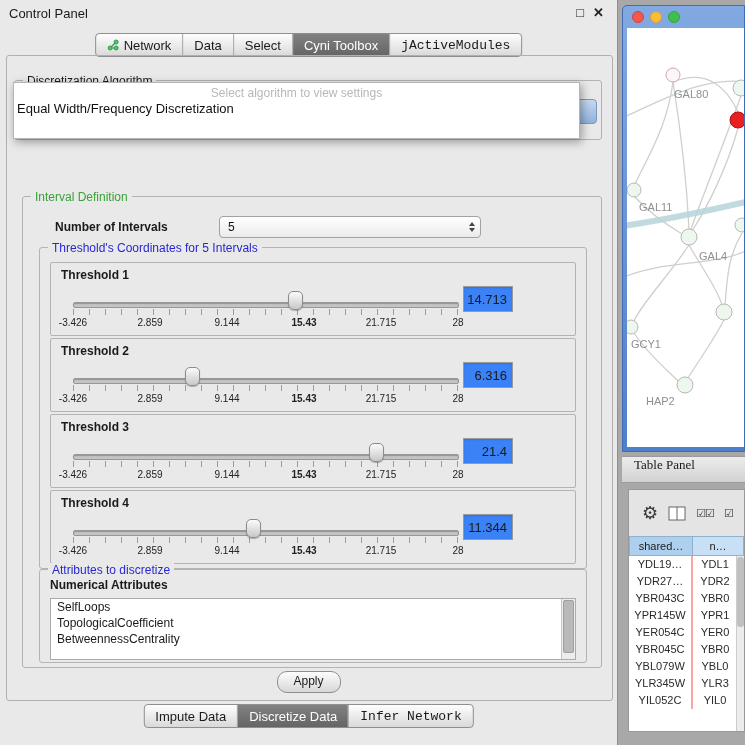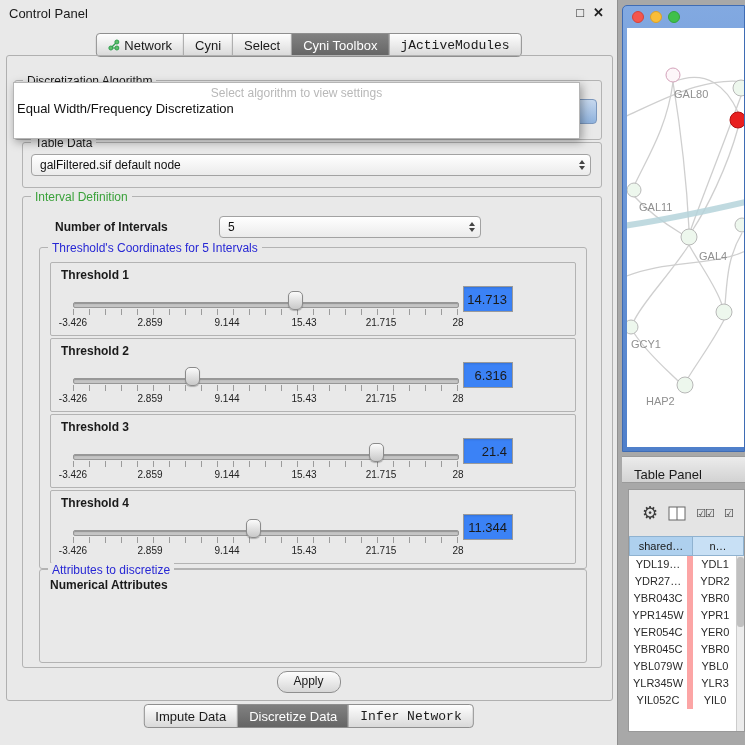--- a/index.html
+++ b/index.html
@@ -46,21 +46,21 @@
   .tlabel{position:absolute;left:10px;top:5px;font-size:12px;font-weight:bold;}
   .track{position:absolute;left:22px;top:39px;width:384px;height:4px;background:#c4c4c4;
     border:1px solid #979797;border-radius:2px;box-shadow:inset 0 1px 1px rgba(0,0,0,.25);}
   .hzone{position:absolute;left:22px;top:0;width:384px;height:0;}
   .handle{position:absolute;top:28px;width:13px;height:17px;background:linear-gradient(#fbfbfb,#c8c8c8);
     border:1px solid #8b8b8b;border-radius:5px 5px 6px 6px;box-shadow:0 1px 1px rgba(0,0,0,.25);z-index:2;}
   .ticks{position:absolute;left:22px;top:46px;width:385px;height:6px;
     background:repeating-linear-gradient(90deg,#9b9b9b 0,#9b9b9b 1px,transparent 1px,transparent 16px);}
   .scale{position:absolute;left:22px;top:54px;width:385px;height:12px;font-size:10px;color:#222;}
   .scale span{position:absolute;top:0;transform:translateX(-50%);white-space:nowrap;}
-  .s0{left:0;transform:none;} .s1{left:20%;} .s2{left:40%;} .s3{left:60%;} .s4{left:80%;} .s5{left:100%;transform:translateX(-100%);}
+  .s0{left:0;transform:none;} .s1{left:20%;} .s2{left:40%;} .s3{left:60%;font-weight:bold;} .s4{left:80%;} .s5{left:100%;transform:translateX(-100%);}
   .tvalue{position:absolute;left:412px;top:23px;width:50px;height:26px;background:#3b82f6;border:1px solid #9a9a9a;
     font-size:13px;text-align:right;line-height:26px;padding-right:5px;box-sizing:border-box;box-shadow:inset 0 1px 2px rgba(0,0,0,.12);}
   
   #attr-group{left:16px;top:372px;width:546px;height:92px;}
   #attr-title{position:absolute;left:10px;top:8px;font-size:12px;font-weight:bold;}
   #attr-list{position:absolute;left:10px;top:28px;width:524px;height:60px;background:#fff;border:1px solid #ababab;overflow:hidden;}
   .attr-item{font-size:12px;padding:1px 0 1px 6px;white-space:nowrap;}
   #attr-sb{position:absolute;right:0;top:0;bottom:0;width:13px;background:#ededed;border-left:1px solid #c5c5c5;}
   #attr-sb .thumb{position:absolute;top:1px;left:1px;right:1px;height:85%;background:#b9b9b9;border:1px solid #9f9f9f;border-radius:2px;}
   #apply-btn{position:absolute;left:50%;transform:translateX(-50%);top:671px;width:62px;height:20px;
@@ -70,33 +70,33 @@
     background:linear-gradient(#82a9e1,#4f7fca);border:1px solid #3f6cb4;border-radius:5px 0 0 0;box-sizing:border-box;}
   #net-titlebar{position:relative;height:22px;}
   .tl{position:absolute;top:5px;width:12px;height:12px;border-radius:50%;box-sizing:border-box;}
   .tl.red{left:9px;background:#f5564d;border:1px solid #d3433b;}
   .tl.yel{left:27px;background:#f8bd38;border:1px solid #d9a12a;}
   .tl.grn{left:45px;background:#3fc04a;border:1px solid #32a43c;}
   #net-canvas{position:absolute;left:4px;top:22px;right:0;bottom:4px;background:#fff;overflow:hidden;}
   
   #tp-bar{position:absolute;left:622px;top:456px;width:123px;height:27px;box-sizing:border-box;
     background:linear-gradient(#ececec,#d2d2d2);border-top:1px solid #9a9a9a;border-bottom:1px solid #9a9a9a;
-    font-size:13px;display:flex;align-items:flex-end;padding-left:12px;}
+    font-size:13px;display:flex;align-items:flex-start;padding-left:12px;font-family:Liberation Serif, serif;}
   #tbl-window{position:absolute;left:628px;top:489px;width:117px;height:243px;background:#e4e4e4;
     border:1px solid #999;box-sizing:border-box;overflow:hidden;}
   #tbl-toolbar{position:absolute;left:0;top:0;right:0;height:46px;display:flex;align-items:center;gap:10px;padding-left:13px;}
   .gear{font-size:18px;color:#3c3c3c;line-height:1;}
   .checks{font-size:11px;color:#333;letter-spacing:-1px;white-space:nowrap;}
   #tbl-header{position:absolute;left:0;top:46px;right:0;height:20px;display:flex;font-size:11px;}
   .th{display:flex;align-items:center;justify-content:center;box-sizing:border-box;border:1px solid #8fb2d0;}
   .th1{width:64px;background:#aed0ee;}
   .th2{flex:1;background:#c8e0f5;border-left:none;}
   #tbl-rows{position:absolute;left:0;top:66px;right:7px;bottom:0;background:#fff;}
   .trow{display:flex;height:17px;font-size:11px;color:#2a2a2a;}
-  .td1{width:64px;text-align:center;line-height:17px;border-right:6px solid #fca5a5;box-sizing:border-box;overflow:hidden;}
+  .td1{width:64px;text-align:center;line-height:17px;border-right:2px solid #fca5a5;box-sizing:border-box;overflow:hidden;}
   .td2{flex:1;text-align:center;line-height:17px;overflow:hidden;}
   #tbl-sb{position:absolute;right:0;top:66px;bottom:0;width:7px;background:#ececec;border-left:1px solid #ccc;}
   #tbl-sb .thumb{position:absolute;top:1px;left:0;right:0;height:40%;background:#c0c0c0;border-radius:3px;}
 </style>
 </head>
 <body>
 
 <div class="screen">
 
   <div class="control-panel">
@@ -111,21 +111,21 @@
         <svg width="12" height="12" viewBox="0 0 12 12">
           <line x1="3" y1="9" x2="9" y2="3" stroke="#2e9e4f" stroke-width="1.2"></line>
           <line x1="3" y1="9" x2="9" y2="9" stroke="#2e9e4f" stroke-width="1.2"></line>
           <circle cx="3" cy="9" r="2" fill="#5ec06a" stroke="#2e9e4f"></circle>
           <circle cx="9" cy="3" r="2" fill="#5ec06a" stroke="#2e9e4f"></circle>
           <circle cx="9" cy="9" r="2" fill="#5ec06a" stroke="#2e9e4f"></circle>
         </svg>
         <span>Network</span>
       </div>
       <div class="tab">
-          <span>Cyni</span>
+          <span>Data</span>
         </div>
       <div class="tab">
           <span>Select</span>
         </div>
       <div class="tab selected">
           <span>Cyni Toolbox</span>
         </div>
       <div class="tab">
           <span>jActiveModules</span>
         </div>
@@ -136,30 +136,20 @@
     <div class="group" id="algo-group">
       <span class="glabel">Discretization Algorithm</span>
       <div id="algo-cap"></div>
     </div>
 
     <div id="dropdown">
       <div class="dd-ph">Select algorithm to view settings</div>
       <div class="dd-item">Equal Width/Frequency Discretization</div>
     </div>
 
-    <div class="group" id="tabledata-group">
-      <span class="glabel">Table Data</span>
-      <div class="combo" id="table-combo">
-        <span>galFiltered.sif default node</span>
-        <span class="spin">
-            <i class="up"></i>
-            <i class="dn"></i>
-          </span>
-      </div>
-    </div>
 
     <div class="group" id="interval-group">
       <span class="glabel green">Interval Definition</span>
       <div id="ni-label">Number of Intervals</div>
       <div class="combo" id="ni-combo">
         <span>5</span>
         <span class="spin">
             <i class="up"></i>
             <i class="dn"></i>
           </span>
@@ -237,20 +227,28 @@
               <span class="s4">21.715</span>
               <span class="s5">28</span>
           </div>
           <div class="tvalue">11.344</div>
         </div>
       </div>
 
       <div class="group" id="attr-group">
         <span class="glabel blue">Attributes to discretize</span>
         <div id="attr-title">Numerical Attributes</div>
+        <div id="attr-list">
+          <div class="attr-item">SelfLoops</div>
+          <div class="attr-item">TopologicalCoefficient</div>
+          <div class="attr-item">BetweennessCentrality</div>
+          <div id="attr-sb">
+              <div class="thumb"></div>
+            </div>
+        </div>
       </div>
     </div>
 
     <div id="apply-btn">Apply</div>
 
     <div class="tabbar bottom">
       <div class="tab">
           <span>Impute Data</span>
         </div>
       <div class="tab selected">

